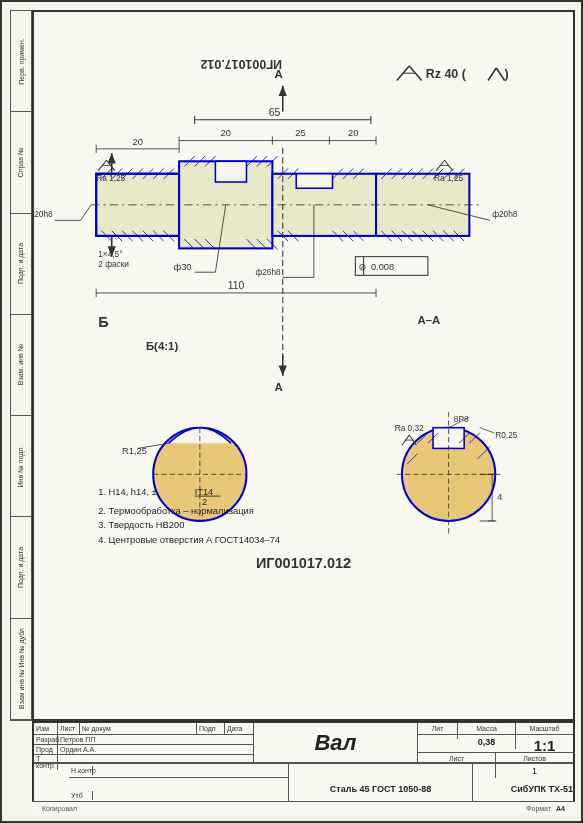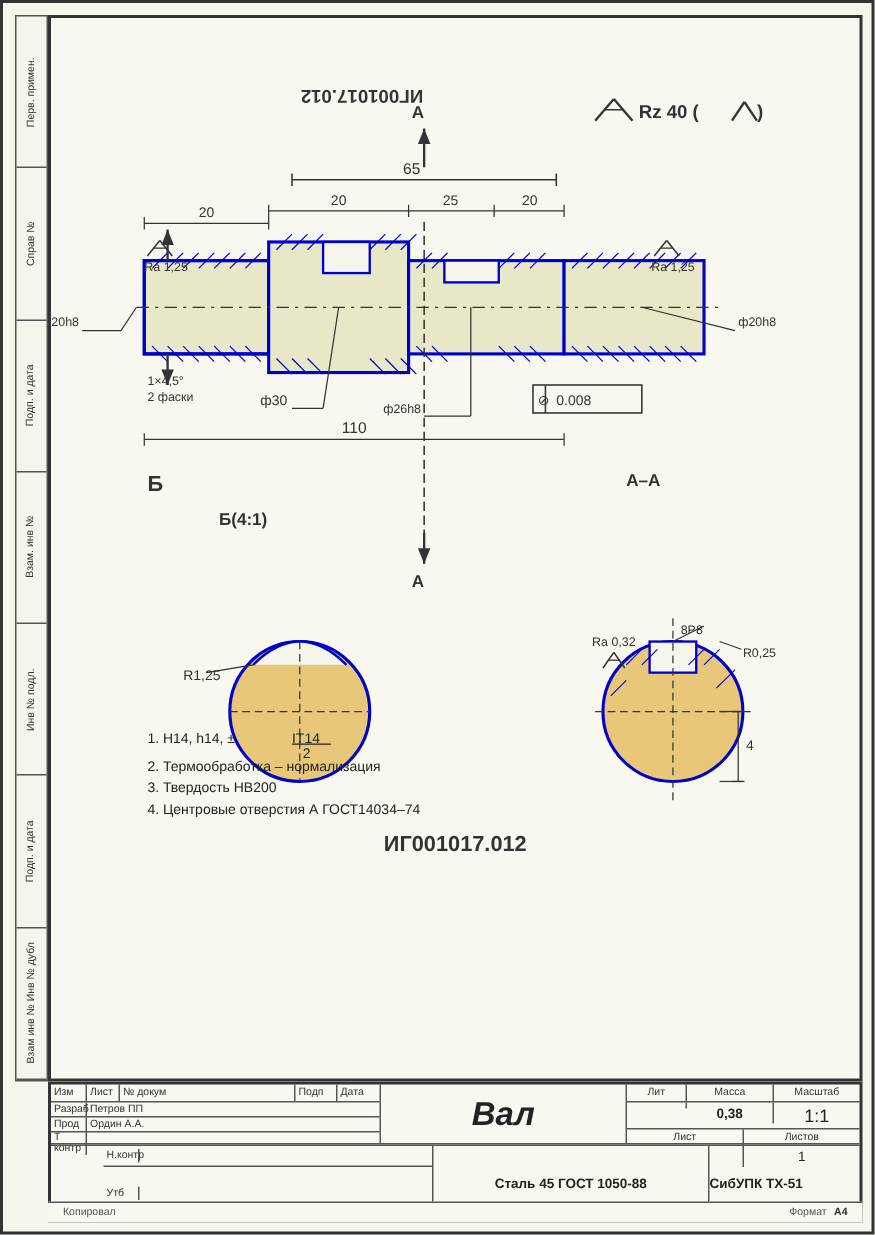--- a/index.html
+++ b/index.html
@@ -375,21 +375,21 @@
 
       <div style="width:155px;display:flex;flex-direction:column;">
         <div style="display:flex;border-bottom:1px solid #555;height:14px;">
           <span style="width:40px;border-right:1px solid #555;font-size:7px;color:#333;padding:2px;text-align:center;">Лит</span>
           <span style="flex:1;border-right:1px solid #555;font-size:7px;color:#333;padding:2px;text-align:center;">Масса</span>
           <span style="flex:1;font-size:7px;color:#333;padding:2px;text-align:center;">Масштаб</span>
         </div>
         <div style="display:flex;border-bottom:1px solid #555;height:18px;align-items:flex-start;">
           <span style="width:40px;border-right:1px solid #555;font-size:8px;color:#333;padding:2px;text-align:center;"></span>
           <span style="flex:1;border-right:1px solid #555;font-size:9px;color:#222;padding:2px;text-align:center;font-weight:bold;">0,38</span>
-          <span style="flex:1;font-size:12px;color:#222;padding:2px;text-align:center;font-weight:normal;">1:1</span>
+          <span style="flex:1;font-size:15px;color:#222;padding:2px;text-align:center;font-weight:bold;">1:1</span>
         </div>
         <div style="display:flex;height:14px;border-top:none;">
           <span style="flex:1;border-right:1px solid #555;font-size:7px;color:#333;padding:2px;text-align:center;">Лист</span>
           <span style="flex:1;font-size:7px;color:#333;padding:2px;text-align:center;">Листов</span>
         </div>
         <div style="display:flex;height:14px;">
           <span style="flex:1;border-right:1px solid #555;font-size:8px;color:#333;padding:2px;text-align:center;"></span>
           <span style="flex:1;font-size:9px;color:#222;padding:2px;text-align:center;">1</span>
         </div>
       </div>
@@ -403,21 +403,21 @@
         </div>
         <div style="display:flex;flex:1;align-items:center;">
           <span style="width:24px;border-right:1px solid #555;padding:1px 2px;font-size:7px;color:#333;">Утб</span>
         </div>
       </div>
 
       <div style="flex:1;display:flex;align-items:center;justify-content:center;border-right:1px solid #555;">
         <span style="font-size:9px;color:#222;font-weight:bold;">Сталь 45 ГОСТ 1050-88</span>
       </div>
 
-      <div style="width:100px;display:flex;align-items:center;justify-content:flex-start;">
+      <div style="width:100px;display:flex;align-items:center;justify-content:flex-end;">
         <span style="font-size:9px;color:#222;font-weight:bold;text-align:center;">СибУПК ТХ-51</span>
       </div>
     </div>
   </div>
 
   <div style="position:absolute;bottom:6px;left:30px;right:6px;height:14px;border-top:1px solid #555;display:flex;align-items:center;background:#f8f8f0;">
     <span style="font-size:7px;color:#555;margin-left:10px;margin-right:auto;">Копировал</span>
     <span style="font-size:7px;color:#555;margin-right:5px;">Формат</span>
     <span style="font-size:7px;color:#333;margin-right:10px;font-weight:bold;">А4</span>
   </div>

